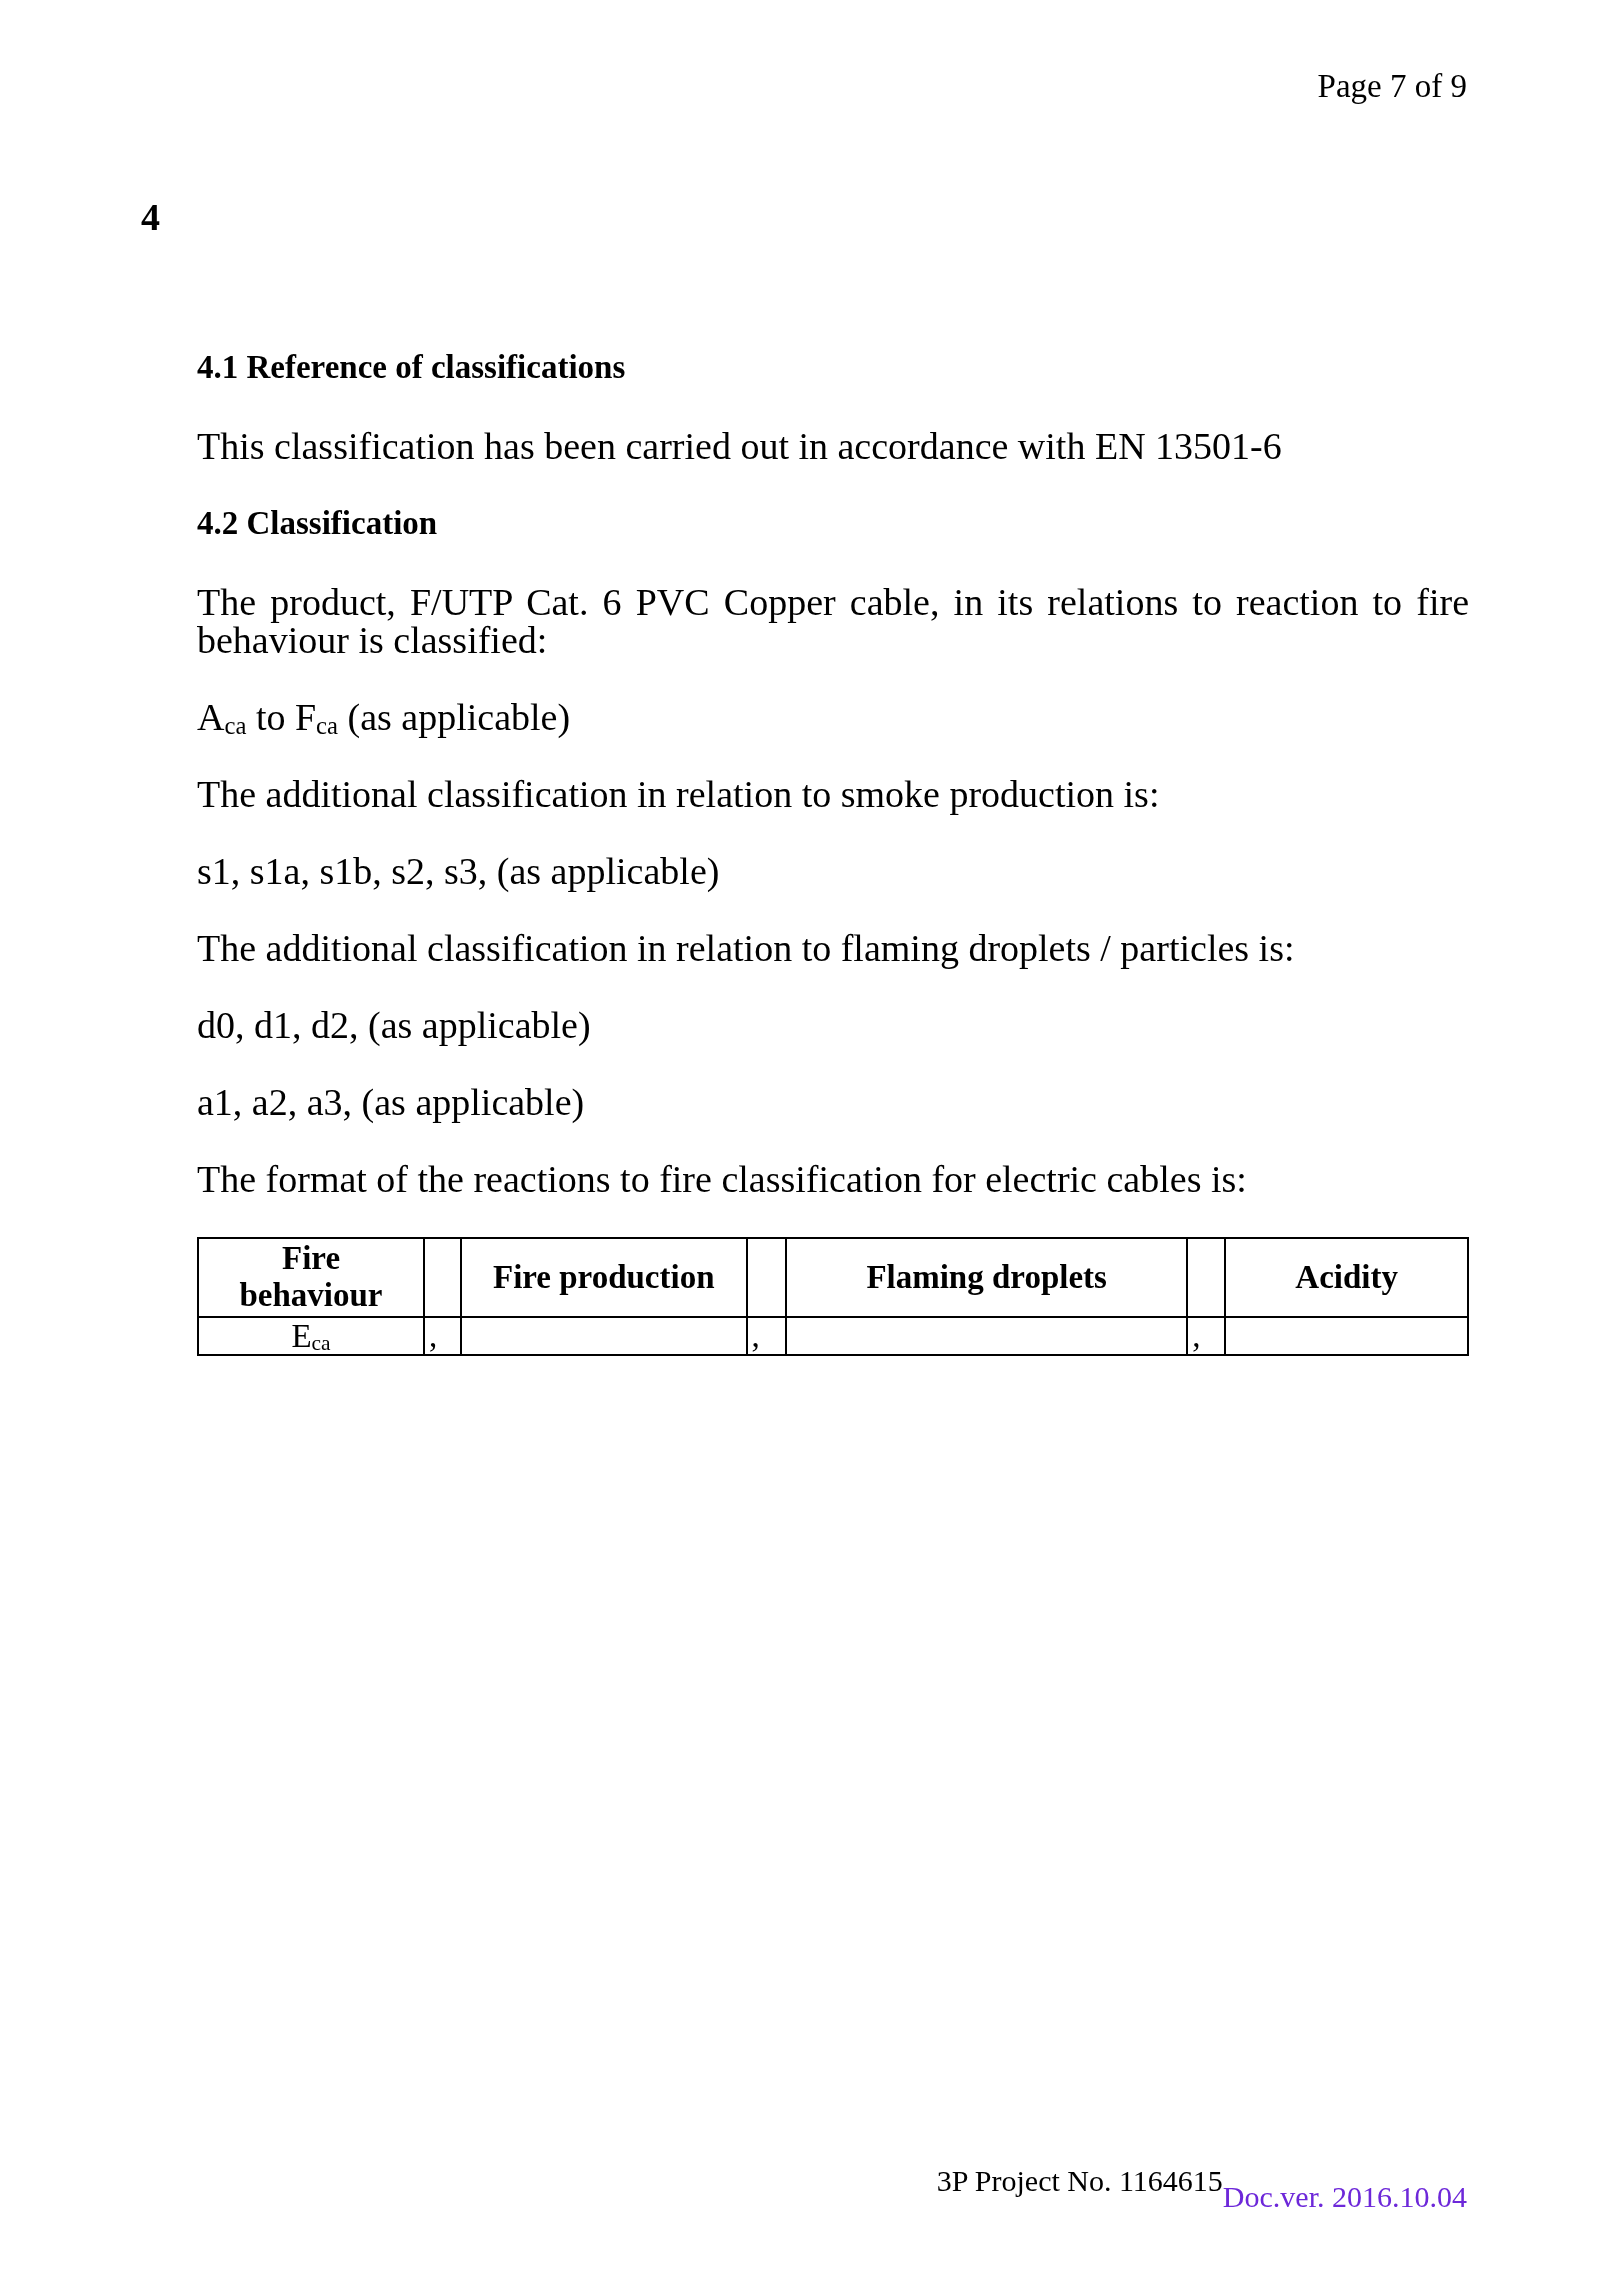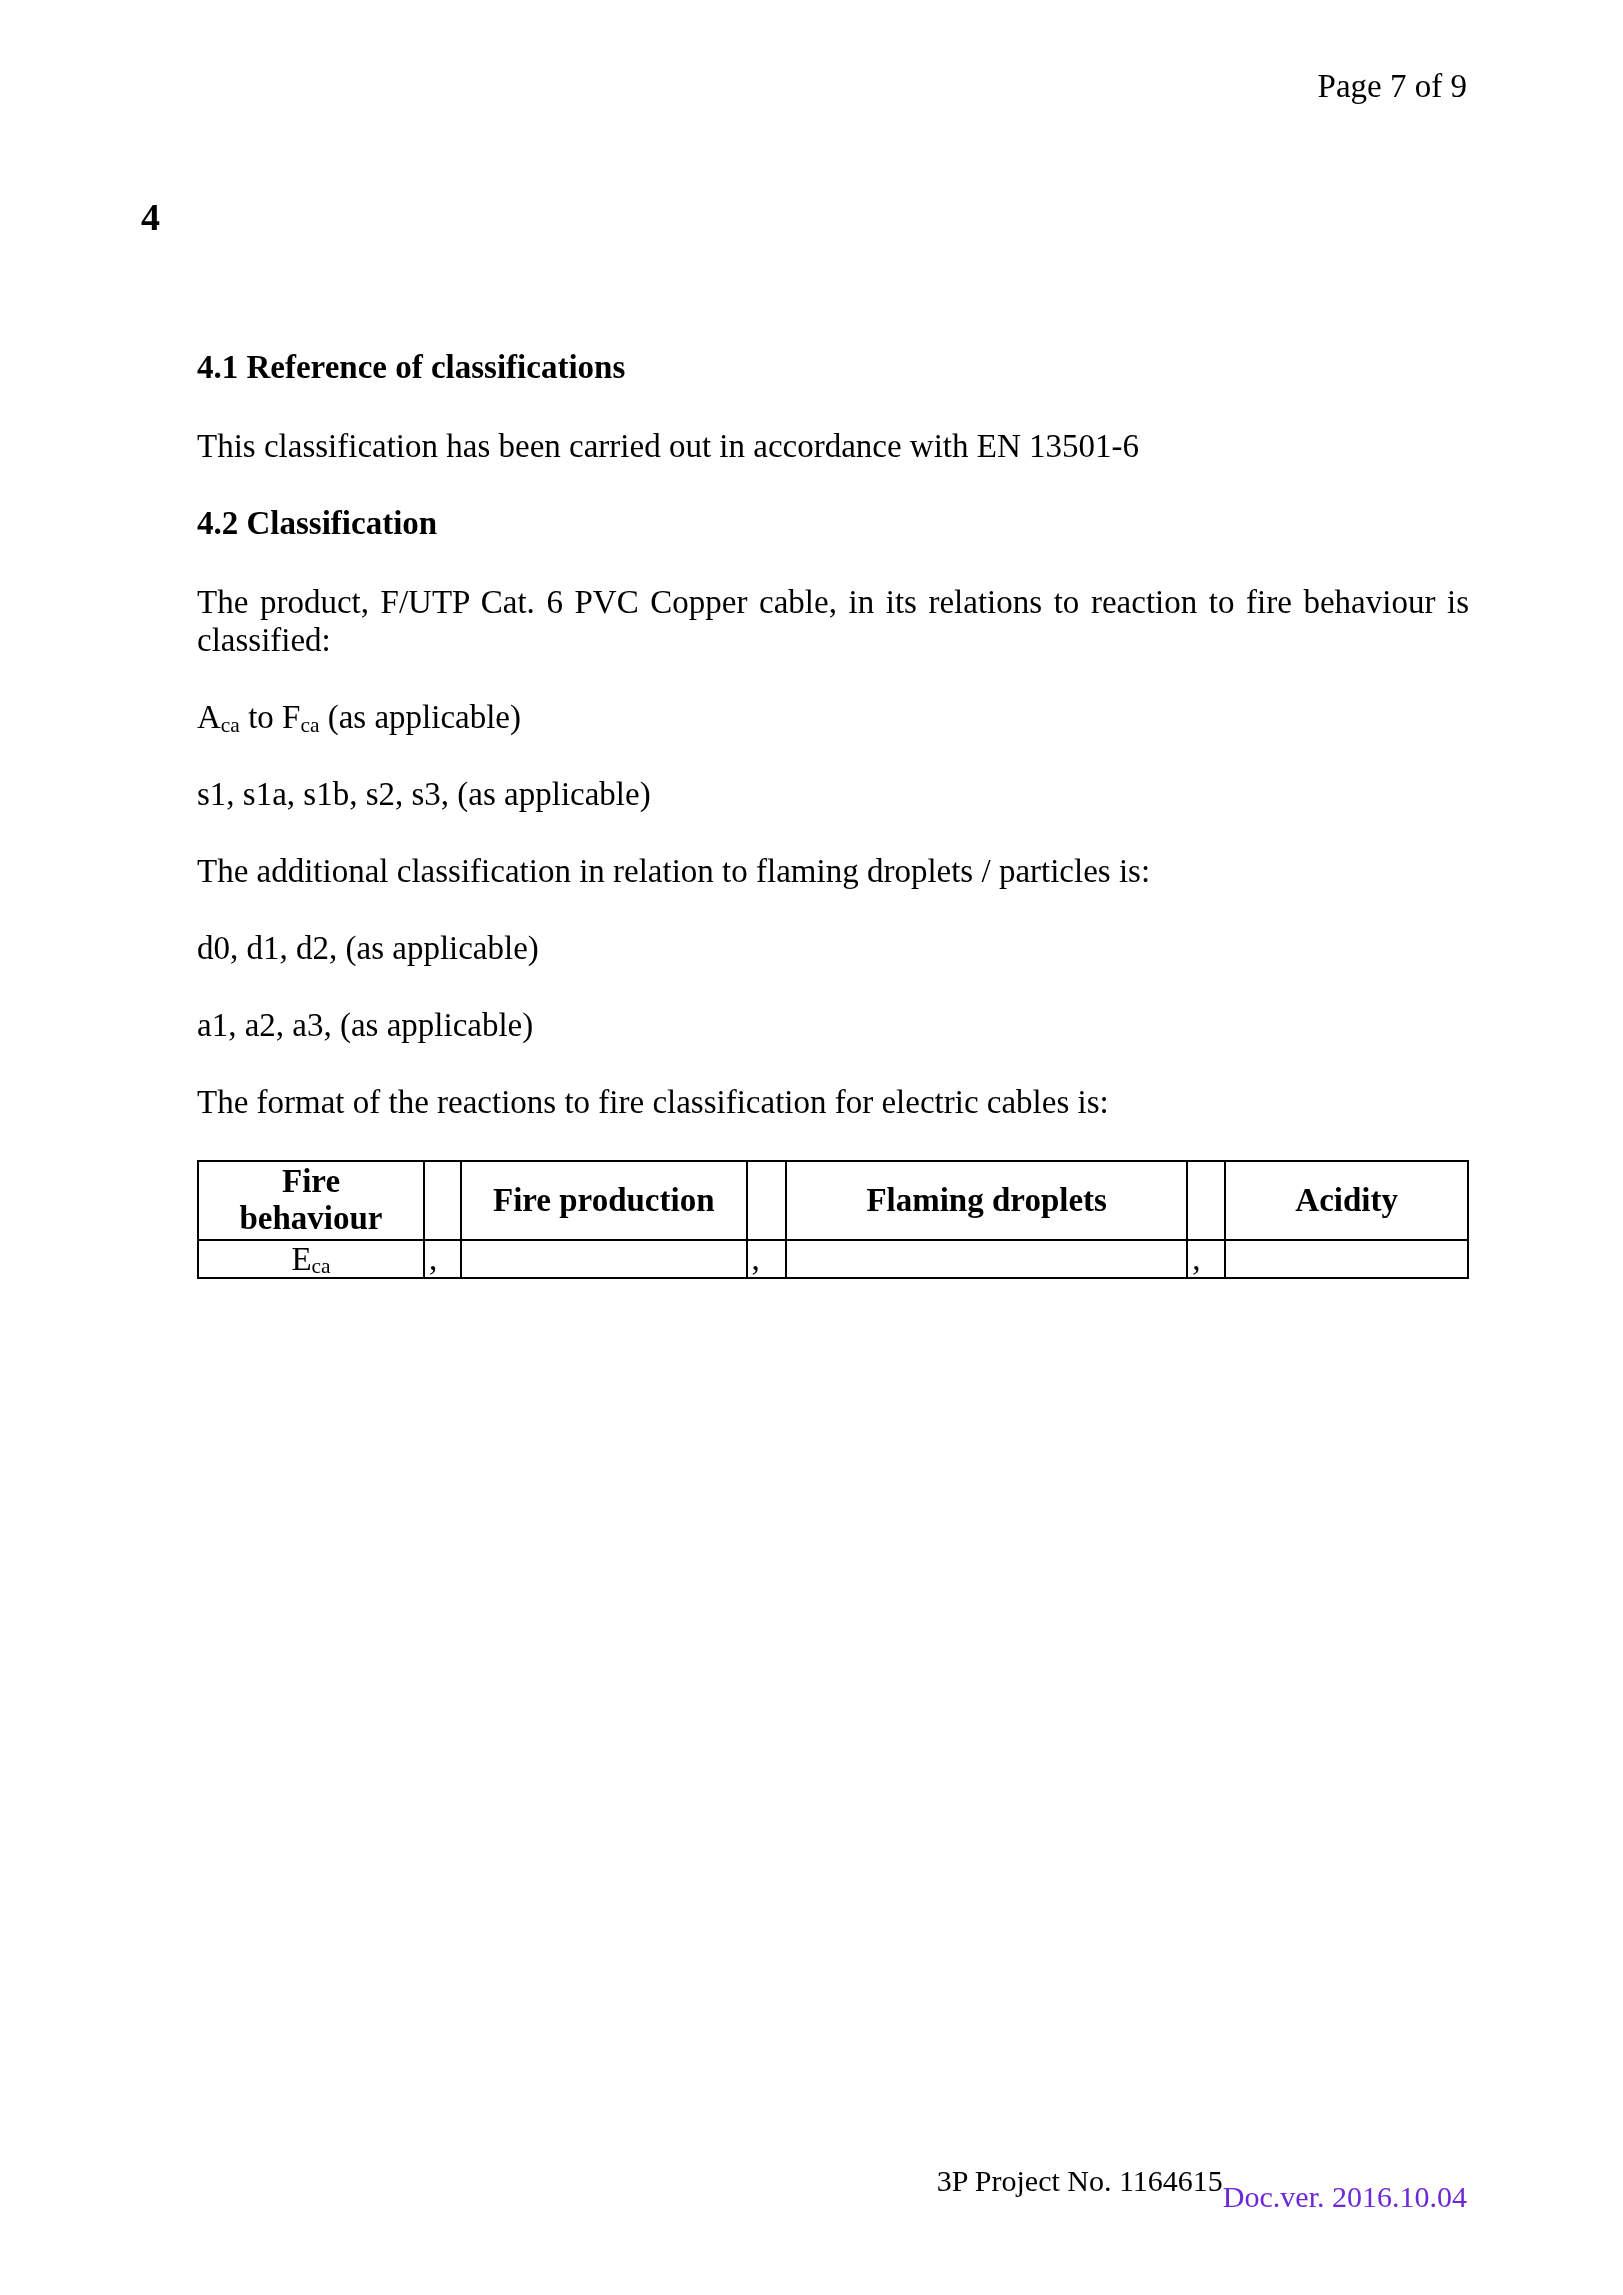--- a/index.html
+++ b/index.html
@@ -40,21 +40,21 @@
   }
   h1.doc-title .h1-num { width: 57px; }
   .indented { margin-left: 56px; }
   .sec-title {
     font-size: 33px;
     font-weight: bold;
     line-height: 38px;
     margin-bottom: 41px;
   }
   p.body-text {
-    font-size: 33px;
+    font-size: 38px;
     line-height: 38px;
     margin-bottom: 39px;
     font-family: Liberation Serif, serif;
   }
   p.justified { text-align: justify; }
   sub {
     font-size: 0.65em;
     line-height: 0;
     vertical-align: baseline;
     position: relative;
@@ -118,20 +118,21 @@
       <div class="sec-title">4.1 Reference of classifications</div>
 
       <p class="body-text">This classification has been carried out in accordance with EN 13501-6</p>
 
       <div class="sec-title">4.2 Classification</div>
 
       <p class="body-text justified">The product, F/UTP Cat. 6 PVC Copper cable, in its relations to reaction to fire behaviour is classified:</p>
 
       <p class="body-text">A<sub>ca</sub> to F<sub>ca</sub> (as applicable)</p>
 
+      <p class="body-text">The additional classification in relation to smoke production is:</p>
 
       <p class="body-text">s1, s1a, s1b, s2, s3, (as applicable)</p>
 
       <p class="body-text">The additional classification in relation to flaming droplets / particles is:</p>
 
       <p class="body-text">d0, d1, d2, (as applicable)</p>
 
 
       <p class="body-text">a1, a2, a3, (as applicable)</p>
 

